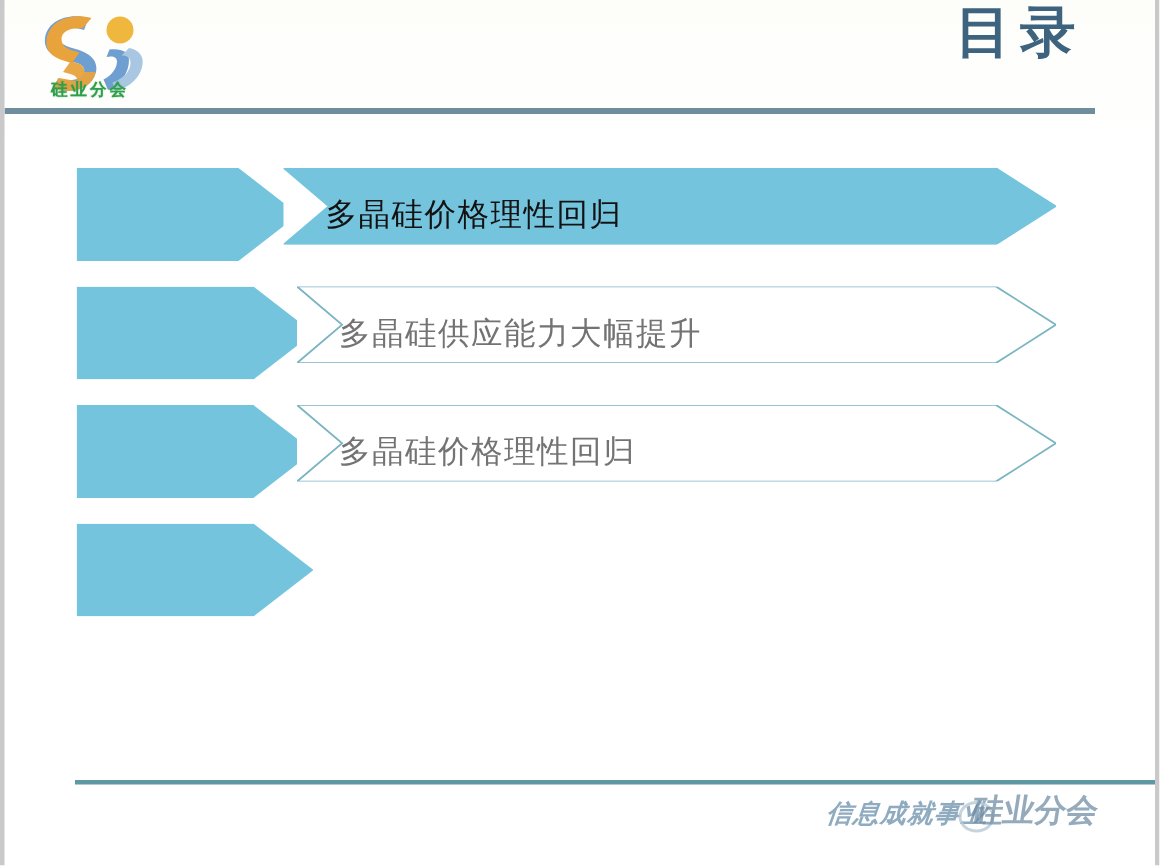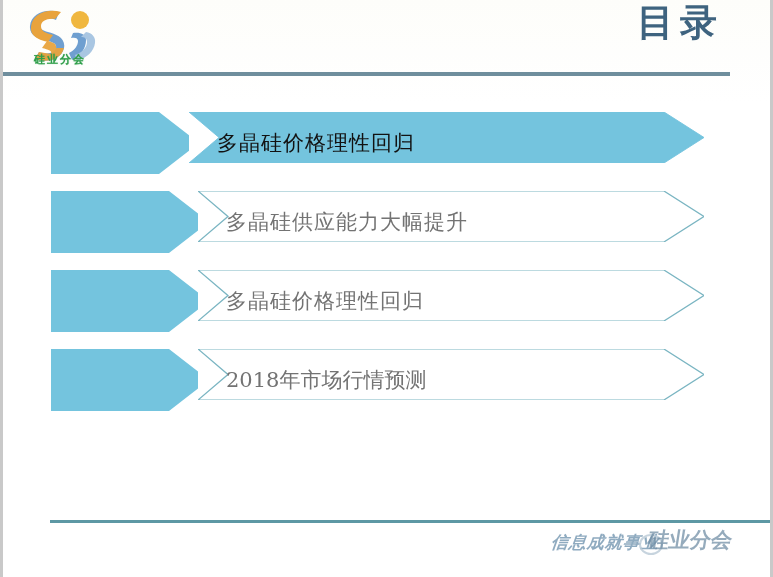--- a/index.html
+++ b/index.html
@@ -193,26 +193,20 @@
       <div class="body">
         <svg class="edge" viewBox="0 0 506 62" preserveAspectRatio="none">
           <polygon points="0,0 466,0 506,31 466,62 0,62 30,31"></polygon>
         </svg>
         <div class="label">多晶硅价格理性回归</div>
       </div>
     </div>
 
     <div class="row row-4">
       <div class="tab"></div>
-      <div class="body">
-        <svg class="edge" viewBox="0 0 506 62" preserveAspectRatio="none">
-          <polygon points="0,0 466,0 506,31 466,62 0,62 30,31"></polygon>
-        </svg>
-        <div class="label">2018年市场行情预测</div>
-      </div>
     </div>
 
   </div>
 
   <div class="footer-rule"></div>
   <div class="footer-slogan">信息成就事业</div>
   <div class="wm-circle"></div>
   <div class="footer-watermark">硅业分会</div>
 
 </div>

